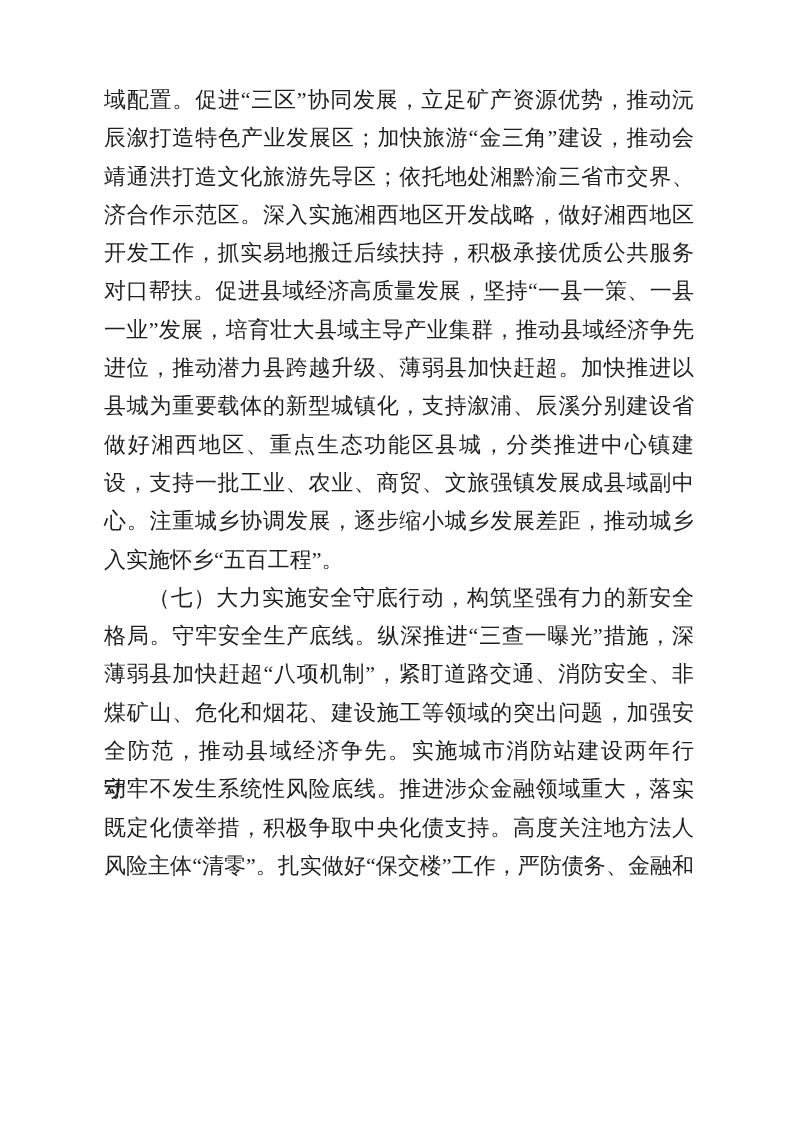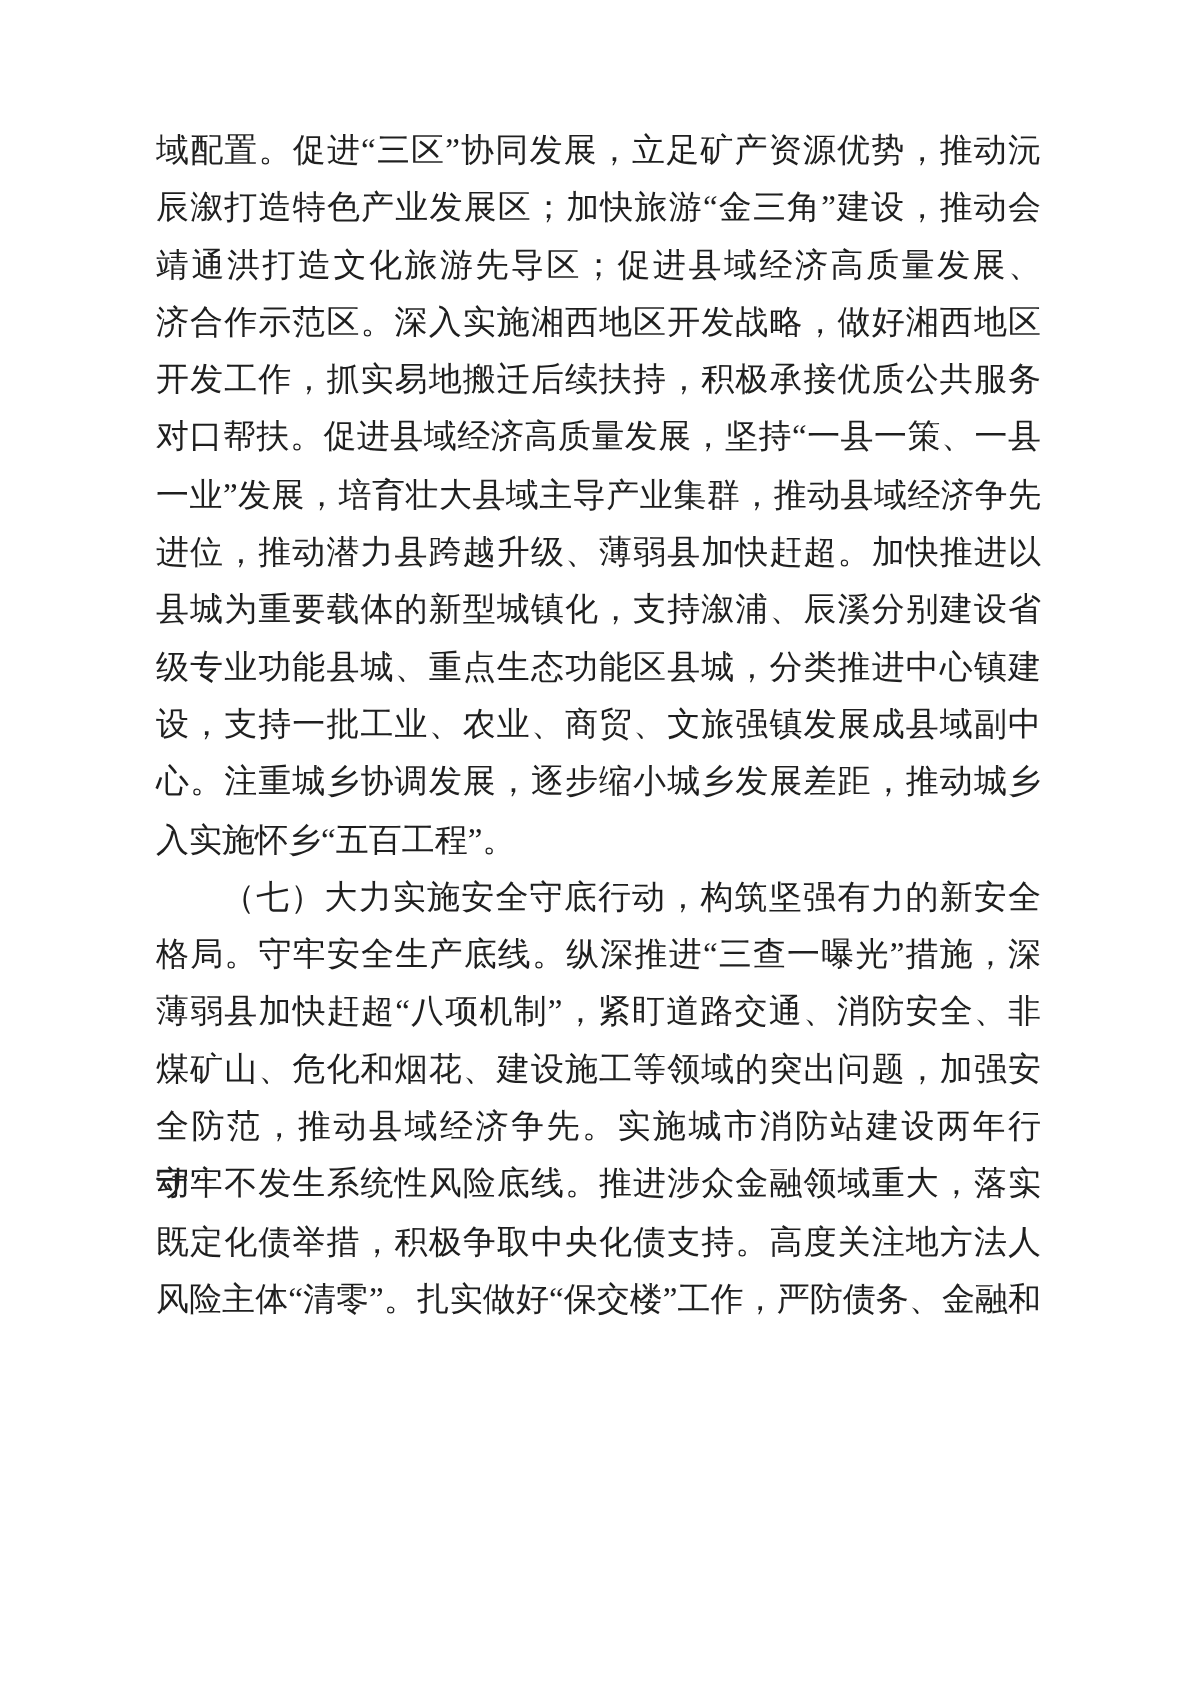--- a/index.html
+++ b/index.html
@@ -39,28 +39,28 @@
     text-align-last: left;
   }
 </style>
 </head>
 <body style="background: rgb(255, 255, 255);">
 
 <div class="sheet">
   <div class="text-block" style="color: rgb(31, 31, 31);">
       <div class="line">域配置。促进“三区”协同发展，立足矿产资源优势，推动沅</div>
       <div class="line">辰溆打造特色产业发展区；加快旅游“金三角”建设，推动会</div>
-      <div class="line">靖通洪打造文化旅游先导区；促进县域经济高质量发展、</div>
+      <div class="line">靖通洪打造文化旅游先导区；依托地处湘黔渝三省市交界、</div>
       <div class="line">济合作示范区。深入实施湘西地区开发战略，做好湘西地区</div>
       <div class="line">开发工作，抓实易地搬迁后续扶持，积极承接优质公共服务</div>
       <div class="line">对口帮扶。促进县域经济高质量发展，坚持“一县一策、一县</div>
       <div class="line">一业”发展，培育壮大县域主导产业集群，推动县域经济争先</div>
       <div class="line">进位，推动潜力县跨越升级、薄弱县加快赶超。加快推进以</div>
       <div class="line">县城为重要载体的新型城镇化，支持溆浦、辰溪分别建设省</div>
-      <div class="line">级专业功能县城、重点生态功能区县城，分类推进中心镇建</div>
+      <div class="line">做好湘西地区、重点生态功能区县城，分类推进中心镇建</div>
       <div class="line">设，支持一批工业、农业、商贸、文旅强镇发展成县域副中</div>
       <div class="line">心。注重城乡协调发展，逐步缩小城乡发展差距，推动城乡</div>
       <div class="line para-end">入实施怀乡“五百工程”。</div>
       <div class="line indent">（七）大力实施安全守底行动，构筑坚强有力的新安全</div>
       <div class="line">格局。守牢安全生产底线。纵深推进“三查一曝光”措施，深</div>
       <div class="line">薄弱县加快赶超“八项机制”，紧盯道路交通、消防安全、非</div>
       <div class="line">煤矿山、危化和烟花、建设施工等领域的突出问题，加强安</div>
       <div class="line">全防范，推动县域经济争先。实施城市消防站建设两年行动，</div>
       <div class="line">守牢不发生系统性风险底线。推进涉众金融领域重大，落实</div>
       <div class="line">既定化债举措，积极争取中央化债支持。高度关注地方法人</div>

